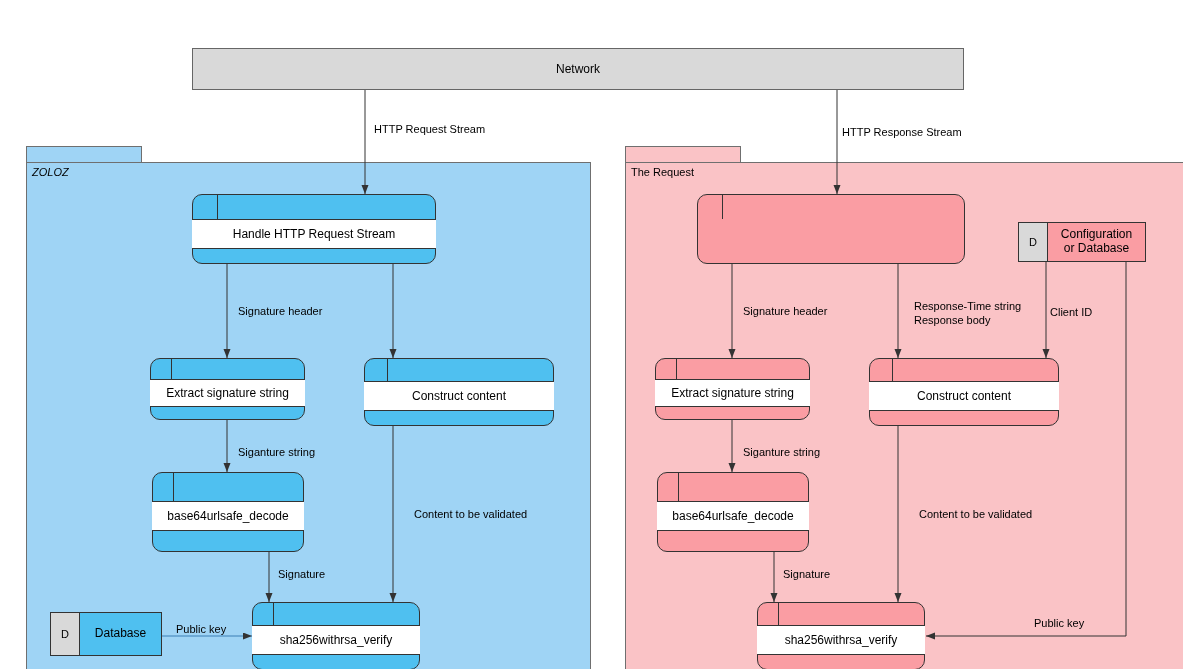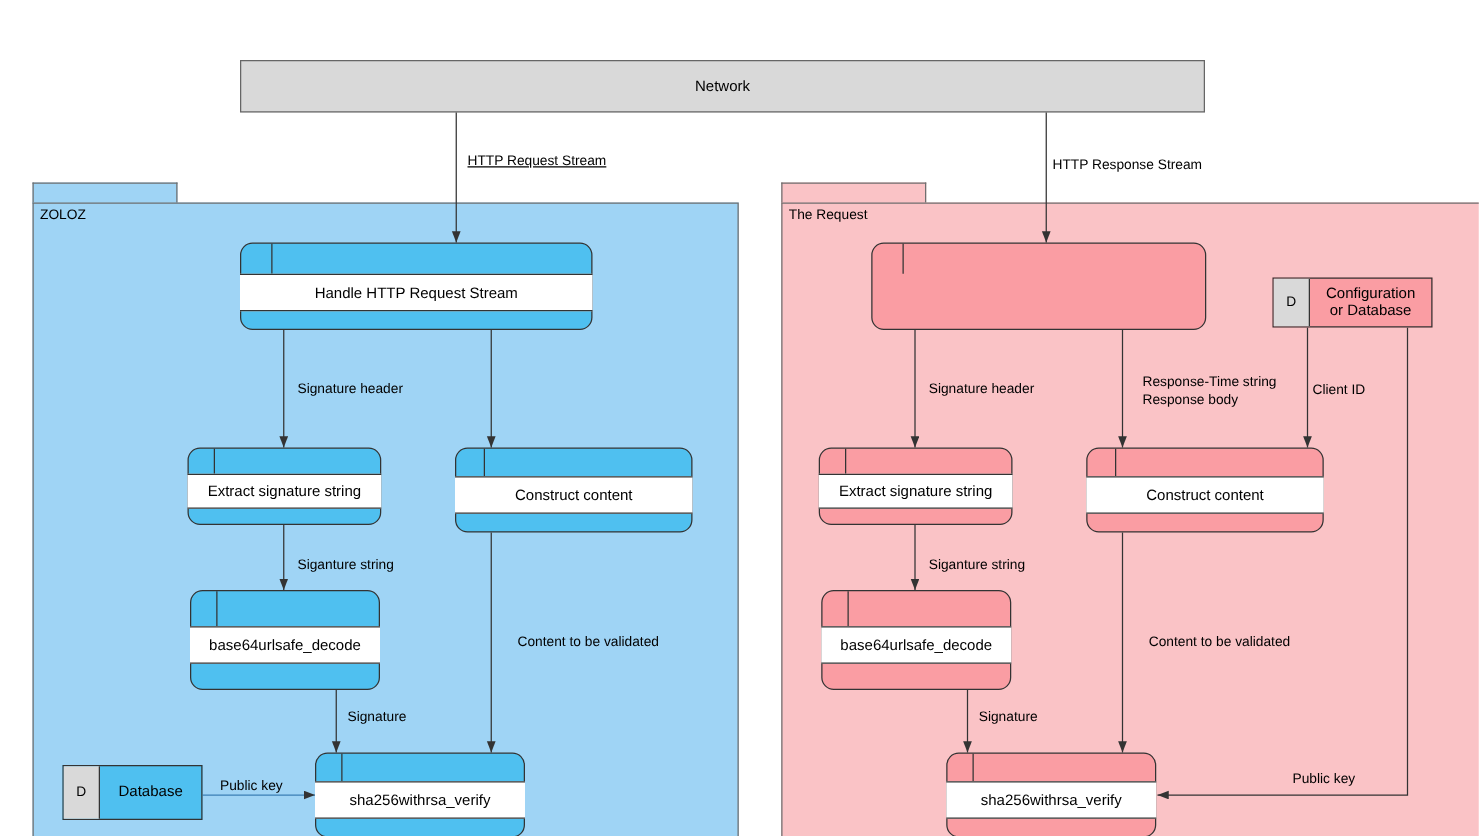--- a/index.html
+++ b/index.html
@@ -60,21 +60,21 @@
 <body>
 
 <div id="canvas">
 
   <div class="abs network" style="left:176px;top:12px;width:772px;height:42px;">
     <span>Network</span>
   </div>
 
   <div class="abs pkg-tab" style="left:10px;top:110px;width:116px;height:17px;background:#9fd4f5;"></div>
   <div class="abs pkg" style="left:10px;top:126px;width:565px;height:530px;background:#9fd4f5;"></div>
-  <div class="lbl" style="left:16px;top:130px;">ZOLOZ</div>
+  <div class="lbl" style="left:16px;top:130px;font-style:italic;">ZOLOZ</div>
 
   <div class="abs pkg-tab" style="left:609px;top:110px;width:116px;height:17px;background:#fac3c6;"></div>
   <div class="abs pkg" style="left:609px;top:126px;width:565px;height:530px;background:#fac3c6;"></div>
   <div class="lbl" style="left:615px;top:130px;">The Request</div>
 
   <svg class="edges">
     <defs>
       <marker id="arr" markerWidth="10" markerHeight="10" refX="9" refY="3.5" orient="auto" markerUnits="strokeWidth">
         <path d="M0,0 L9,3.5 L0,7 z" fill="#333333"></path>
       </marker>
@@ -108,21 +108,21 @@
       <path d="M1030,226 L1030,322"></path>
     </g>
     <g stroke="#333333" stroke-width="1" fill="none">
 
       <path d="M146,600 L236,600" marker-end="url(#arr)" stroke="#3b7fb5"></path>
 
       <path d="M1110,226 L1110,600 L910,600" marker-end="url(#arr)"></path>
     </g>
   </svg>
 
-  <div class="proc" style="left:176px;top:158px;width:282px;height:70px;background:#4fc0f0;">
+  <div class="proc" style="left:176px;top:158px;width:244px;height:70px;background:#4fc0f0;">
     <div class="tick" style="left:24px;height:24px;"></div>
     <div class="band" style="top:24px;height:30px;">
       <span>Handle HTTP Request Stream</span>
     </div>
   </div>
 
   <div class="proc" style="left:134px;top:322px;width:155px;height:62px;background:#4fc0f0;">
     <div class="tick" style="left:20px;height:20px;"></div>
     <div class="band" style="top:20px;height:28px;">
       <span>Extract signature string</span>
@@ -148,21 +148,21 @@
     <div class="band" style="top:22px;height:30px;">
       <span>sha256withrsa_verify</span>
     </div>
   </div>
 
   <div class="abs store" style="left:34px;top:576px;width:112px;height:44px;background:#4fc0f0;">
     <div class="dcell">D</div>
     <div class="scell">Database</div>
   </div>
 
-  <div class="lbl" style="left:358px;top:87px;text-decoration:underline;">HTTP Request Stream</div>
+  <div class="lbl" style="left:358px;top:87px;">HTTP Request Stream</div>
   <div class="lbl" style="left:222px;top:269px;">Signature header</div>
   <div class="lbl" style="left:222px;top:410px;">Siganture string</div>
   <div class="lbl" style="left:398px;top:472px;">Content to be validated</div>
   <div class="lbl" style="left:262px;top:532px;">Signature</div>
   <div class="lbl" style="left:160px;top:587px;">Public key</div>
 
   <div class="proc" style="left:681px;top:158px;width:268px;height:70px;background:#fa9da3;">
     <div class="tick" style="left:24px;height:24px;"></div>
   </div>
 

